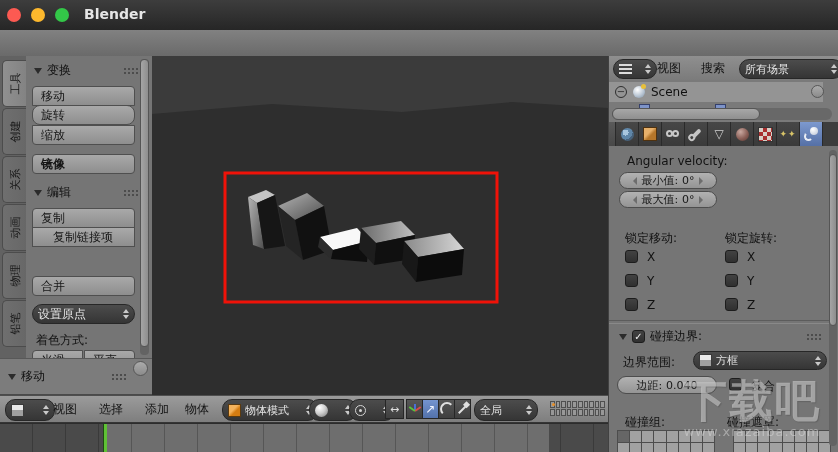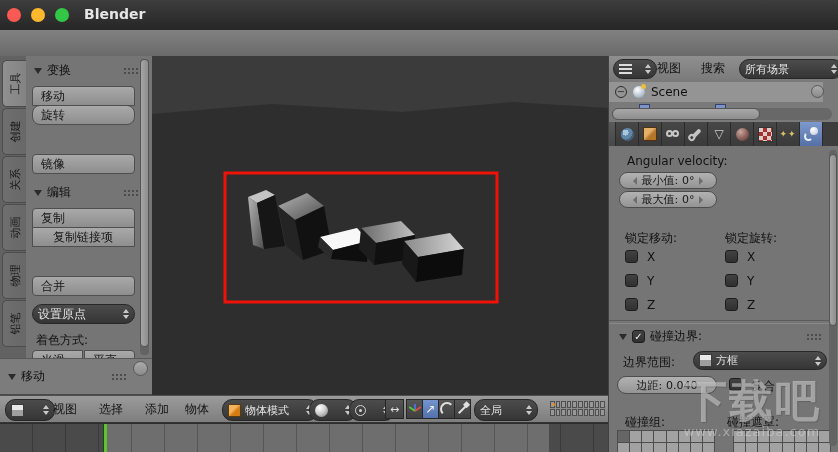--- a/index.html
+++ b/index.html
@@ -278,21 +278,22 @@
   </div>
 
   <div class="a toolshelf">
     <div class="a phead" style="left:8px;top:6px;width:104px;">
       <i class="tri"></i>
       <span>变换</span>
       <span class="grip" style="margin-left:auto;"></span>
     </div>
     <div class="a tbtn top" style="top:30px;">移动</div>
     <div class="a tbtn mid" style="top:50px;border-radius:8px;">旋转</div>
-    <div class="a tbtn" style="top:98px;">镜像</div>
+    <div class="a tbtn bot" style="top:70px;">缩放</div>
+    <div class="a tbtn" style="top:98px;font-weight:bold;">镜像</div>
 
     <div class="a phead" style="left:8px;top:128px;width:104px;">
       <i class="tri"></i>
       <span>编辑</span>
       <span class="grip" style="margin-left:auto;"></span>
     </div>
     <div class="a tbtn top" style="top:152px;">复制</div>
     <div class="a tbtn mid" style="top:172px;padding-left:20px;">复制链接项</div>
     <div class="a tbtn" style="top:220px;">合并</div>
     <div class="a dd-dark tdd" style="top:248px;">

